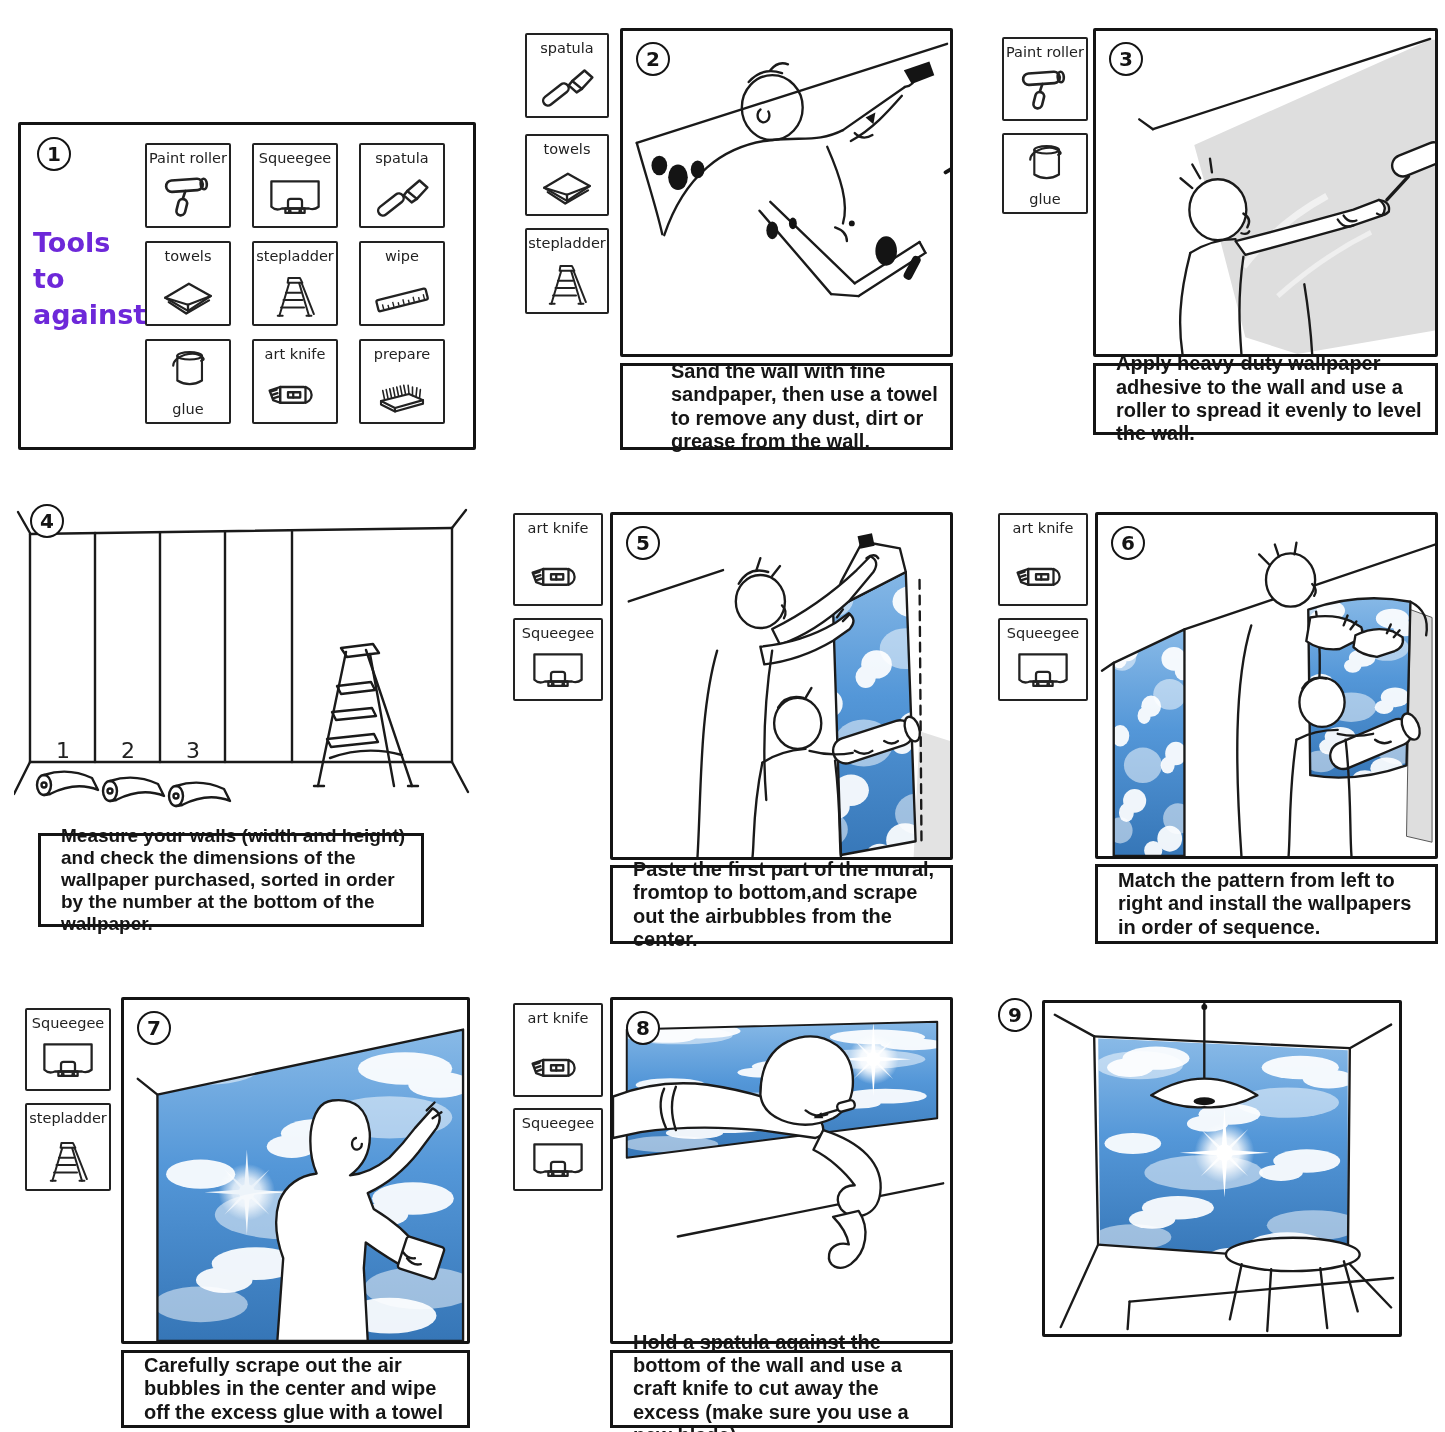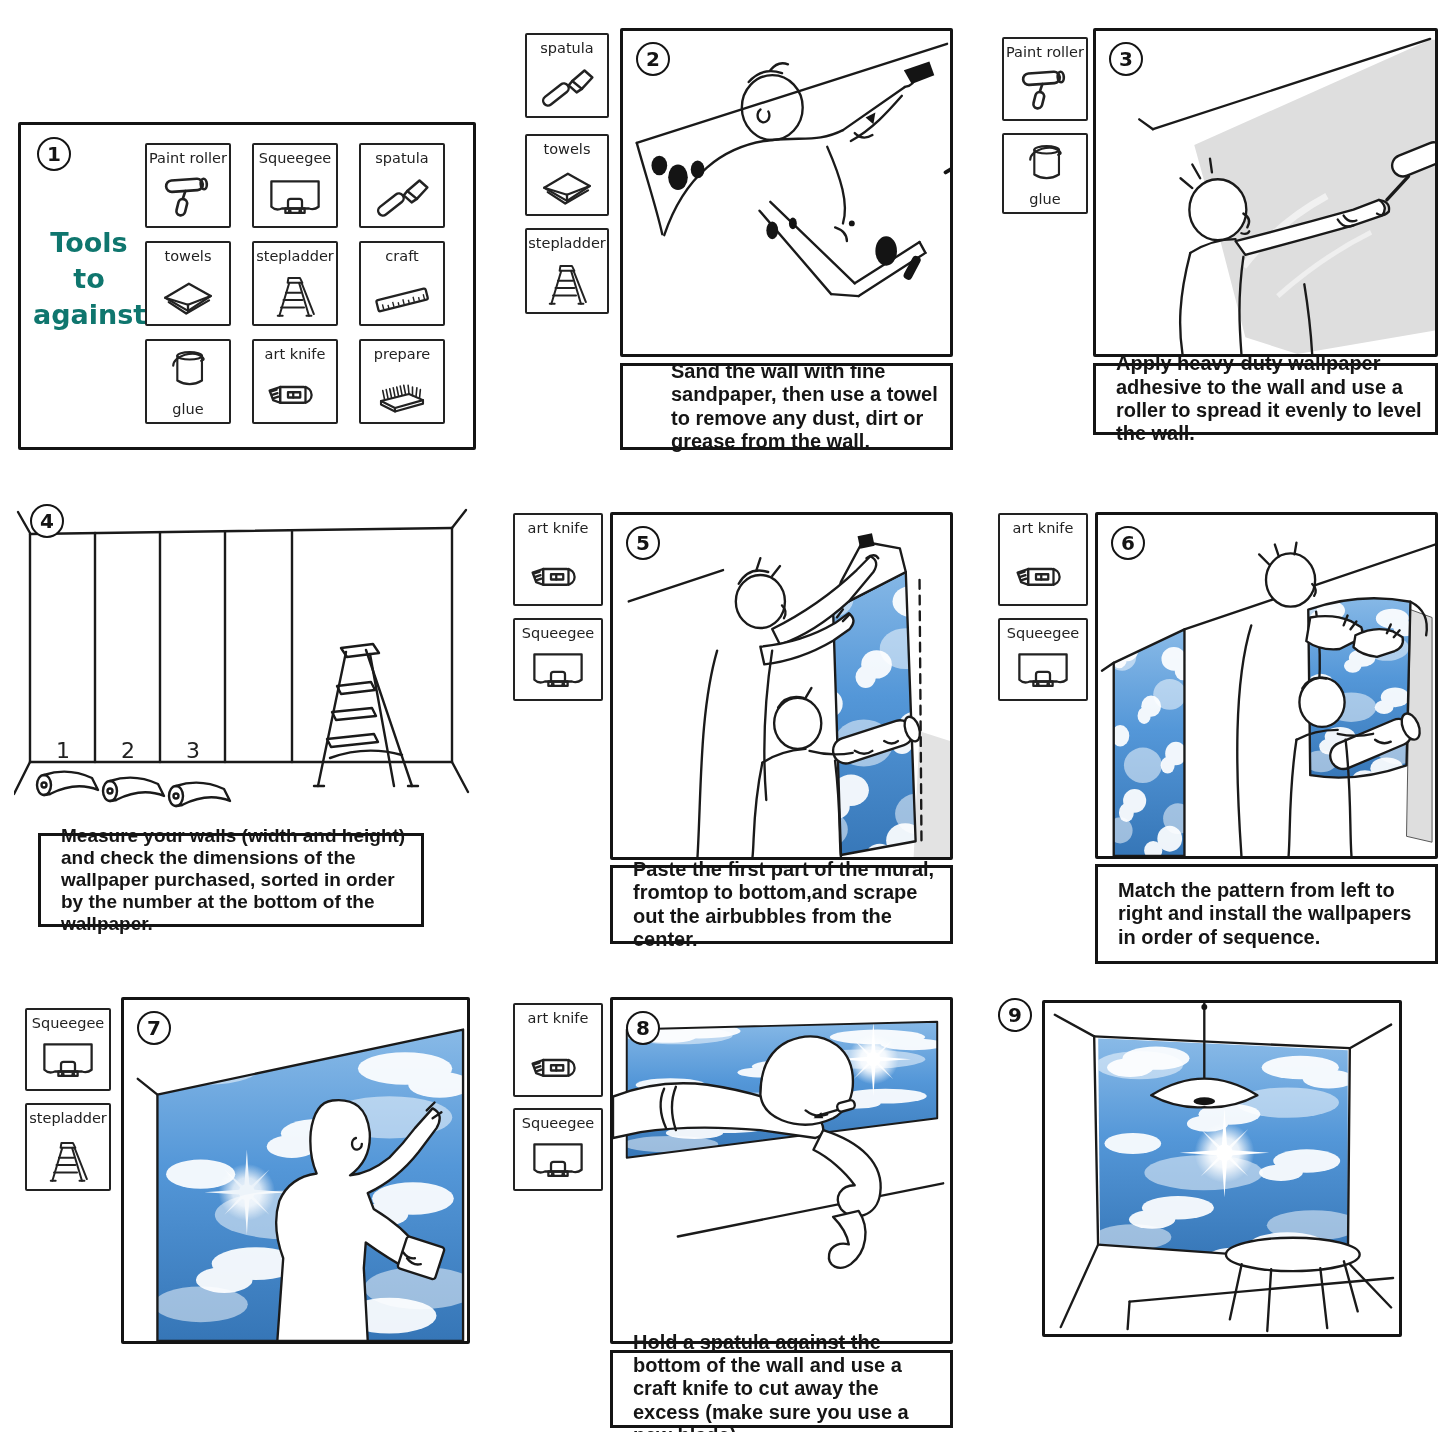--- a/index.html
+++ b/index.html
@@ -19,22 +19,22 @@
   .caption.small{font-size:19px;line-height:1.15;}
   
   .toolbox{position:absolute;box-sizing:border-box;border:2.5px solid #222;border-radius:2px;background:#fff;
     display:flex;flex-direction:column;align-items:center;justify-content:space-between;padding:5px 3px;}
   .toolbox.label-bottom{flex-direction:column-reverse;}
   .toolbox .lbl{font-family:"DejaVu Sans",sans-serif;font-size:14.5px;color:#222;white-space:nowrap;}
   .toolbox svg.ticon{width:56px;height:46px;}
   
   .panel1{position:absolute;left:18px;top:122px;width:458px;height:328px;box-sizing:border-box;
     border:3.5px solid #141414;background:#fff;border-radius:2px;}
-  .tools-label{position:absolute;left:12px;top:100px;width:112px;text-align:center;
-    font-family:"DejaVu Sans",sans-serif;font-weight:bold;font-size:27px;line-height:36px;color:#0f766e;}
+  .tools-label{position:absolute;left:12px;top:100px;width:112px;text-align:left;
+    font-family:"DejaVu Sans",sans-serif;font-weight:bold;font-size:27px;line-height:36px;color:#6d28d9;}
   .toolgrid{position:absolute;left:124px;top:18px;display:grid;
     grid-template-columns:repeat(3,86px);gap:13px 21px;}
   .toolcell{box-sizing:border-box;width:86px;height:85px;border:2.5px solid #222;border-radius:2px;background:#fff;
     display:flex;flex-direction:column;align-items:center;justify-content:space-between;padding:5px 2px;}
   .toolcell.label-bottom{flex-direction:column-reverse;}
   .toolcell .lbl{font-family:"DejaVu Sans",sans-serif;font-size:14.5px;color:#222;white-space:nowrap;}
   .toolcell svg.ticon{width:56px;height:46px;}
   
   .numcircle{position:absolute;box-sizing:border-box;width:34px;height:34px;border:2.5px solid #141414;border-radius:50%;
     background:#fff;display:flex;align-items:center;justify-content:center;
@@ -262,21 +262,21 @@
             <use href="#sym-towels"></use>
           </svg>
       </div>
       <div class="toolcell">
         <span class="lbl">stepladder</span>
         <svg class="ticon">
             <use href="#sym-stepladder"></use>
           </svg>
       </div>
       <div class="toolcell">
-        <span class="lbl">craft</span>
+        <span class="lbl">wipe</span>
         <svg class="ticon">
             <use href="#sym-ruler"></use>
           </svg>
       </div>
       <div class="toolcell label-bottom">
         <span class="lbl">glue</span>
         <svg class="ticon">
             <use href="#sym-glue"></use>
           </svg>
       </div>
@@ -575,21 +575,21 @@
         <ellipse cx="228" cy="190" rx="23" ry="25" fill="#fff"></ellipse>
         <path d="M208 176 Q216 162 232 166"></path>
         <path d="M202 228 C194 280 196 320 194 346"></path>
           <path d="M252 228 C258 280 256 320 258 346"></path>
         <path d="M202 228 Q220 218 244 218"></path>
         <path d="M244 222 Q262 226 280 222"></path>
           <path d="M282 228 q8 6 16 2"></path>
       </g>
     </svg>
   </div>
-  <div class="caption" style="left:1095px;top:864px;width:343px;height:100px;">
+  <div class="caption" style="left:1095px;top:864px;width:343px;height:80px;">
     <span>Match the pattern from left to right and install the wallpapers in order of sequence.</span>
   </div>
 
   <div class="toolbox" style="left:25px;top:1008px;width:86px;height:83px;">
     <span class="lbl">Squeegee</span>
     <svg class="ticon">
         <use href="#sym-squeegee"></use>
       </svg>
   </div>
   <div class="toolbox" style="left:25px;top:1103px;width:86px;height:88px;">
@@ -617,20 +617,23 @@
         <path d="M236 140 a5 6 0 1 0 6 6"></path>
         <g transform="rotate(18 300 262)">
             <rect x="282" y="244" width="40" height="34" rx="3" fill="#fff"></rect>
           </g>
         <path d="M288 262 q6 8 14 6"></path>
           <path d="M284 256 q5 7 12 6"></path>
         <path d="M308 112 l8 -8"></path>
           <path d="M314 120 l9 -6"></path>
       </g>
     </svg>
+  </div>
+  <div class="caption" style="left:121px;top:1350px;width:349px;height:78px;">
+    <span>Carefully scrape out the air bubbles in the center and wipe off the excess glue with a towel</span>
   </div>
 
   <div class="toolbox" style="left:513px;top:1003px;width:90px;height:94px;">
     <span class="lbl">art knife</span>
     <svg class="ticon">
         <use href="#sym-art-knife"></use>
       </svg>
   </div>
   <div class="toolbox" style="left:513px;top:1108px;width:90px;height:83px;">
     <span class="lbl">Squeegee</span>

